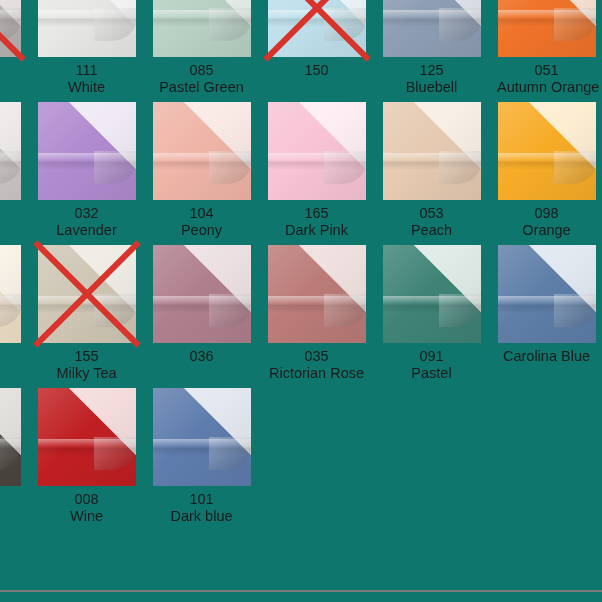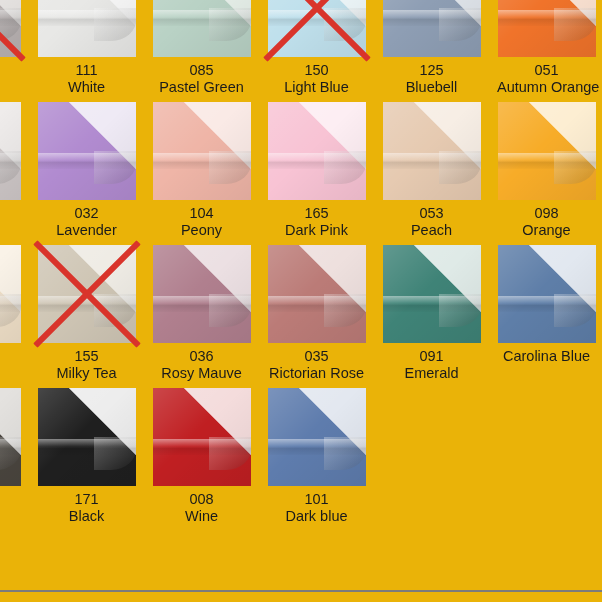--- a/index.html
+++ b/index.html
@@ -12,21 +12,21 @@
     height: 602px;
     overflow: hidden;
     font-family: "Liberation Sans", sans-serif;
     -webkit-font-smoothing: antialiased;
   }
 
   #stage {
     position: relative;
     width: 602px;
     height: 602px;
-    background: #eab308;
+    background: #0f766e;
   }
 
   
   #grid {
     position: absolute;
     left: -86px;
     top: -41px;
     width: 688px;
     display: grid;
     grid-template-columns: repeat(6, 115px);
@@ -214,21 +214,20 @@
             <div class="curl"></div>
             <div class="gloss"></div>
           </div>
           <div class="xmark">
             <span class="a" style="background: rgb(217, 52, 43);"></span>
             <span class="b" style="background: rgb(217, 52, 43);"></span>
           </div>
         </div>
         <div class="caption">
           <span class="code">150</span>
-          <span class="name">Light Blue</span>
         </div>
       </div>
       <div class="cell">
         <div class="swatch-wrap">
           <div class="swatch">
             <div class="sheet" style="background: rgb(142, 158, 180);"></div>
             <div class="fold" style="background: linear-gradient(to left bottom, rgb(223, 228, 234) 0%, rgb(223, 228, 234) 34%, rgba(255, 255, 255, 0) 34.6%, rgba(255, 255, 255, 0) 100%);"></div>
             <div class="crease"></div>
             <div class="curl"></div>
             <div class="gloss"></div>
@@ -383,21 +382,20 @@
           <div class="swatch">
             <div class="sheet" style="background: rgb(176, 127, 142);"></div>
             <div class="fold" style="background: linear-gradient(to left bottom, rgb(236, 224, 227) 0%, rgb(236, 224, 227) 34%, rgba(255, 255, 255, 0) 34.6%, rgba(255, 255, 255, 0) 100%);"></div>
             <div class="crease"></div>
             <div class="curl"></div>
             <div class="gloss"></div>
           </div>
         </div>
         <div class="caption">
           <span class="code">036</span>
-          <span class="name">Rosy Mauve</span>
         </div>
       </div>
       <div class="cell">
         <div class="swatch-wrap">
           <div class="swatch">
             <div class="sheet" style="background: rgb(187, 123, 119);"></div>
             <div class="fold" style="background: linear-gradient(to left bottom, rgb(238, 224, 222) 0%, rgb(238, 224, 222) 34%, rgba(255, 255, 255, 0) 34.6%, rgba(255, 255, 255, 0) 100%);"></div>
             <div class="crease"></div>
             <div class="curl"></div>
             <div class="gloss"></div>
@@ -413,21 +411,21 @@
           <div class="swatch">
             <div class="sheet" style="background: rgb(63, 131, 119);"></div>
             <div class="fold" style="background: linear-gradient(to left bottom, rgb(223, 234, 231) 0%, rgb(223, 234, 231) 34%, rgba(255, 255, 255, 0) 34.6%, rgba(255, 255, 255, 0) 100%);"></div>
             <div class="crease"></div>
             <div class="curl"></div>
             <div class="gloss"></div>
           </div>
         </div>
         <div class="caption">
           <span class="code">091</span>
-          <span class="name">Emerald</span>
+          <span class="name">Pastel</span>
         </div>
       </div>
       <div class="cell">
         <div class="swatch-wrap">
           <div class="swatch">
             <div class="sheet" style="background: rgb(94, 126, 168);"></div>
             <div class="fold" style="background: linear-gradient(to left bottom, rgb(226, 232, 240) 0%, rgb(226, 232, 240) 34%, rgba(255, 255, 255, 0) 34.6%, rgba(255, 255, 255, 0) 100%);"></div>
             <div class="crease"></div>
             <div class="curl"></div>
             <div class="gloss"></div>
@@ -443,35 +441,20 @@
             <div class="sheet" style="background: rgb(75, 70, 63);"></div>
             <div class="fold" style="background: linear-gradient(to left bottom, rgb(228, 226, 223) 0%, rgb(228, 226, 223) 34%, rgba(255, 255, 255, 0) 34.6%, rgba(255, 255, 255, 0) 100%);"></div>
             <div class="crease"></div>
             <div class="curl"></div>
             <div class="gloss"></div>
           </div>
         </div>
         <div class="caption">
           <span class="code"></span>
           <span class="name">er</span>
-        </div>
-      </div>
-      <div class="cell">
-        <div class="swatch-wrap">
-          <div class="swatch">
-            <div class="sheet" style="background: rgb(31, 31, 31);"></div>
-            <div class="fold" style="background: linear-gradient(to left bottom, rgb(237, 237, 237) 0%, rgb(237, 237, 237) 34%, rgba(255, 255, 255, 0) 34.6%, rgba(255, 255, 255, 0) 100%);"></div>
-            <div class="crease"></div>
-            <div class="curl"></div>
-            <div class="gloss"></div>
-          </div>
-        </div>
-        <div class="caption">
-          <span class="code">171</span>
-          <span class="name">Black</span>
         </div>
       </div>
       <div class="cell">
         <div class="swatch-wrap">
           <div class="swatch">
             <div class="sheet" style="background: rgb(192, 31, 34);"></div>
             <div class="fold" style="background: linear-gradient(to left bottom, rgb(244, 220, 220) 0%, rgb(244, 220, 220) 34%, rgba(255, 255, 255, 0) 34.6%, rgba(255, 255, 255, 0) 100%);"></div>
             <div class="crease"></div>
             <div class="curl"></div>
             <div class="gloss"></div>

